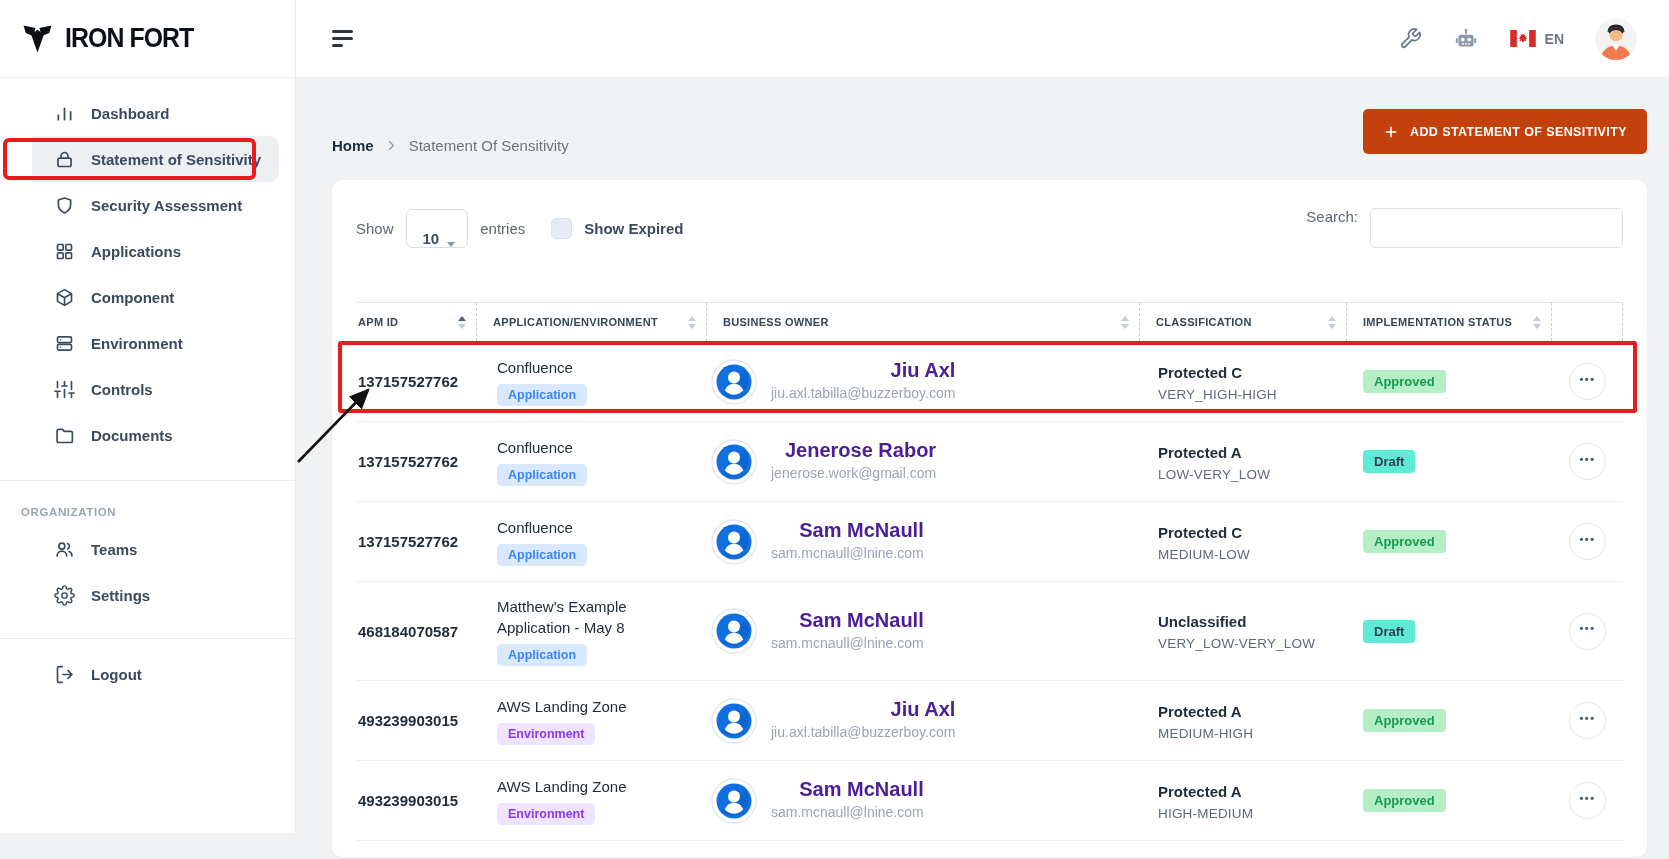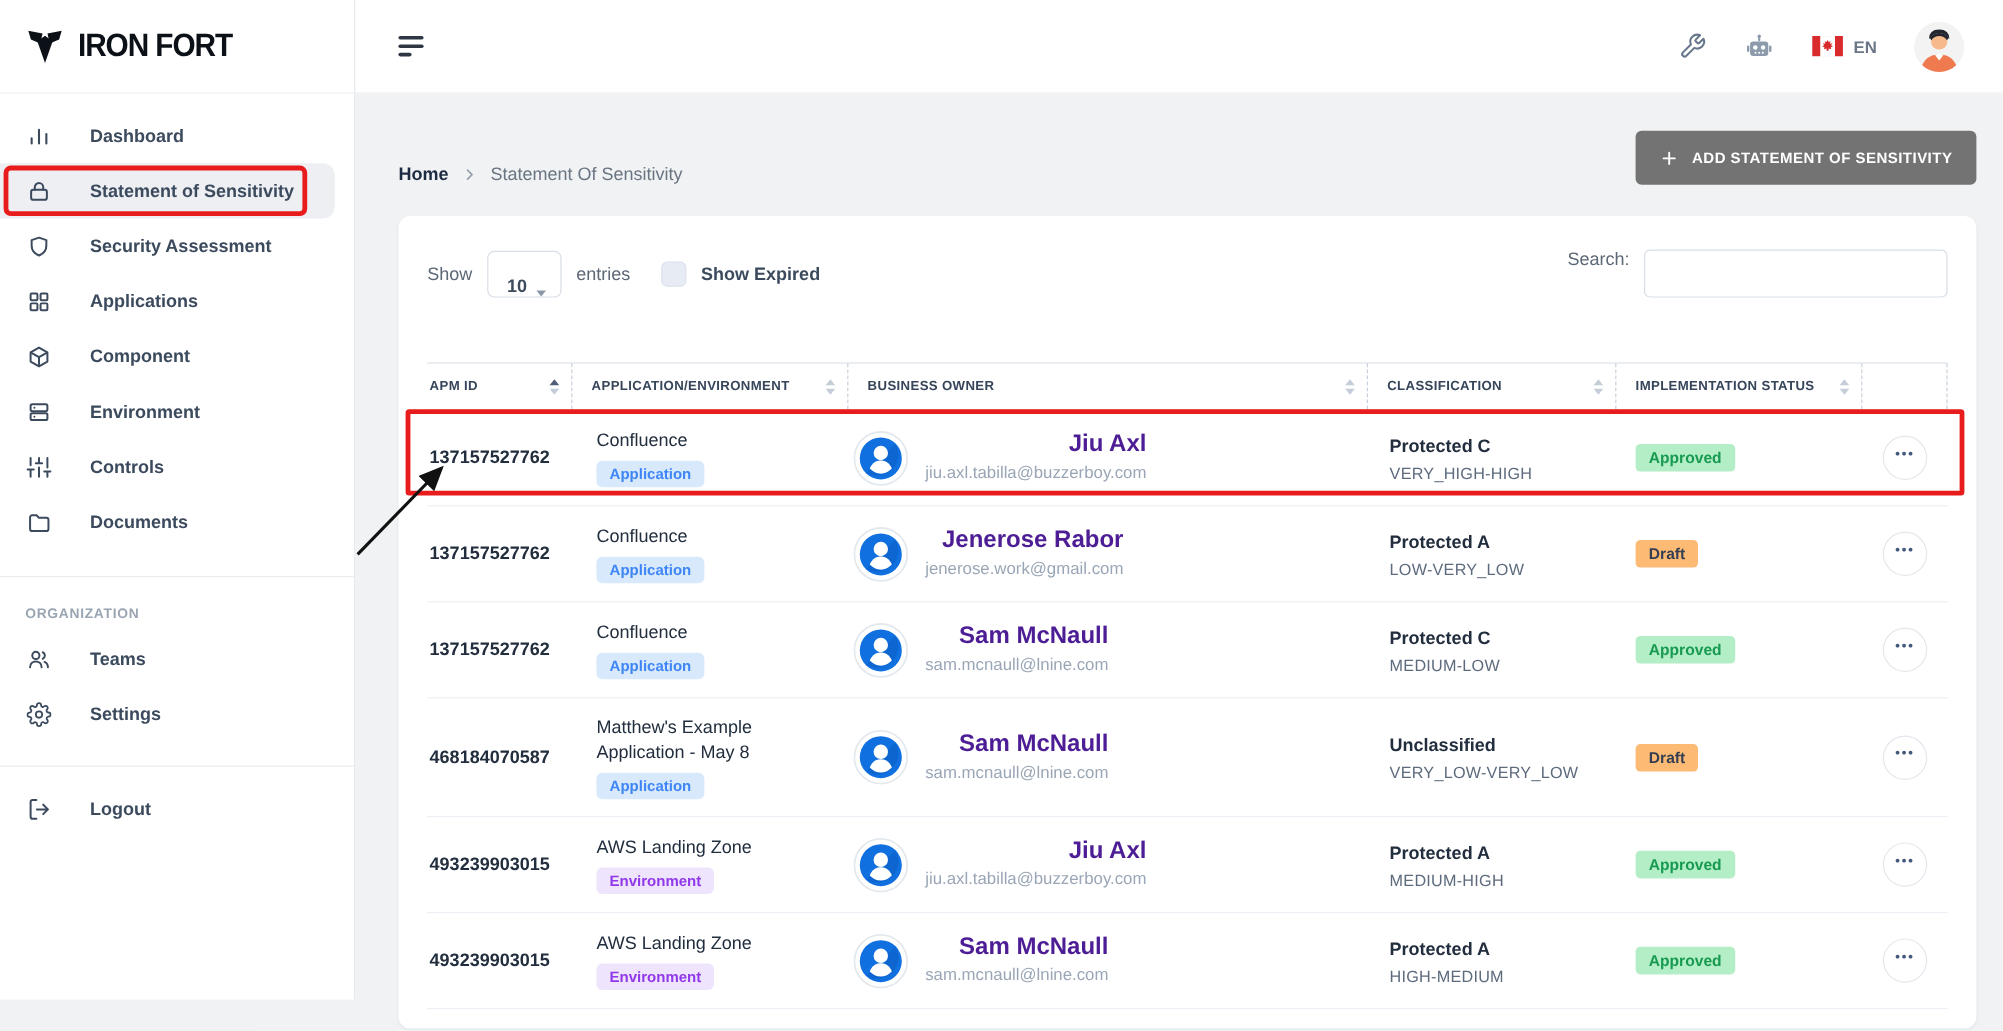--- a/index.html
+++ b/index.html
@@ -9,21 +9,21 @@
     font-family:"Liberation Sans","DejaVu Sans",sans-serif;
     background:#f0f2f4; color:#222e3e;
   }
   svg { display:block; }
 
   
   .sidebar { position:absolute; left:0; top:0; width:296px; height:833px; background:#fff; border-right:1px solid #e7ebee; z-index:5; }
   .logo-area { height:78px; display:flex; align-items:center; gap:11px; padding-left:21px; border-bottom:1px solid #eef1f4; }
   .logo-text { font-size:27px; font-weight:800; color:#0c1118; letter-spacing:-1px; transform:scaleX(.92); transform-origin:left center; white-space:nowrap; }
   .nav { padding-top:12px; }
-  .nav-item { height:46px; display:flex; align-items:center; gap:32px; padding-left:22px; margin-right:16px; color:#3c4a5e; font-size:15px; font-weight:600; cursor:pointer; border-radius:0 10px 10px 0; }
+  .nav-item { height:46px; display:flex; align-items:center; gap:16px; padding-left:22px; margin-right:16px; color:#3c4a5e; font-size:15px; font-weight:600; cursor:pointer; border-radius:0 10px 10px 0;margin-left:32px; }
   .nav-item .ni { width:21px; height:21px; flex:none; color:#3c4a5e; }
   .nav-item.active { background:#edeff2; }
   .nav-divider { border-top:1px solid #e9edf0; margin-top:22px; }
   .org-label { padding:25px 0 8px 21px; font-size:11.5px; font-weight:700; color:#9aa5b3; letter-spacing:.6px; }
   .logout-wrap { margin-top:20px; border-top:1px solid #e9edf0; padding-top:12px; }
 
   
   .topbar { position:absolute; left:296px; top:0; width:1373px; height:78px; background:#fff; border-bottom:1px solid #eef0f2; display:flex; align-items:center; padding:0 32px 0 36px; z-index:4; }
   .hamburger { width:24px; cursor:pointer; background:none; border:none; padding:0; }
   .hamburger i { display:block; height:2.6px; background:#2e3844; border-radius:2px; margin-bottom:4.2px; }
@@ -32,21 +32,21 @@
   .icon-btn { background:none; border:none; padding:0; cursor:pointer; }
   .lang { display:flex; align-items:center; gap:9px; cursor:pointer; font-size:14px; font-weight:600; color:#6a7686; }
   .avatar-top { width:42px; height:42px; border-radius:50%; overflow:hidden; cursor:pointer; }
 
   
   .main { position:absolute; left:296px; top:78px; width:1373px; height:781px; padding:0 22px 0 36px; }
   .breadcrumb-row { height:76px; display:flex; align-items:flex-end; }
   .breadcrumb { display:flex; align-items:center; gap:10px; font-size:15px; }
   .bc-home { color:#1d2b42; font-weight:600; cursor:pointer; }
   .bc-current { color:#6a7582; }
-  .add-btn { margin-left:auto; height:45px; background:#737373; color:#fff; border:none; border-radius:5px; font-family:inherit; font-weight:700; font-size:12.5px; letter-spacing:.4px; padding:0 20px; display:flex; align-items:center; gap:11px; cursor:pointer; }
+  .add-btn { margin-left:auto; height:45px; background:#c2410c; color:#fff; border:none; border-radius:5px; font-family:inherit; font-weight:700; font-size:12.5px; letter-spacing:.4px; padding:0 20px; display:flex; align-items:center; gap:11px; cursor:pointer; }
 
   .card { background:#fff; border-radius:10px; height:677px; margin-top:26px; box-shadow:0 1px 3px rgba(20,30,50,.05); overflow:hidden; }
   .controls-row { display:flex; align-items:center; padding:28px 24px 0; height:68px; }
   .ctl-label { font-size:15px; color:#5d6876; }
   .select-box { display:flex; align-items:flex-end; gap:8px; border:1px solid #d8dee6; border-radius:6px; height:39px; padding:0 12px 0 16px; margin:0 12px; cursor:pointer; font-size:15px; color:#3c4a5e; font-weight:600; }
   .chev-down { width:0; height:0; border-left:4.5px solid transparent; border-right:4.5px solid transparent; border-top:5px solid #8b97a6; }
   .checkbox { width:21px; height:21px; border-radius:5px; background:#e6ebf4; border:1px solid #dbe2ee; margin:0 12px 0 26px; cursor:pointer; appearance:none; }
   .expired-label { font-size:15px; color:#3c4a5e; font-weight:600; }
   .search-wrap { margin-left:auto; display:flex; align-items:flex-start; gap:12px; }
   .search-input { width:253px; height:40px; border:1px solid #d8dee6; border-radius:5px; background:#fff; font-family:inherit; font-size:15px; padding:0 12px; color:#3c4a5e; outline:none; }
@@ -73,21 +73,21 @@
   .cell-owner { display:flex; align-items:center; gap:14px; padding-left:4px; }
   .avatar-cell { width:46px; height:46px; flex:none; }
   .owner-name { font-size:20px; font-weight:700; color:#4c1d95; line-height:21px;text-align:right; }
   .owner-email { font-size:14px; color:#9aa6b6; line-height:20px; margin-top:2px; }
   .cell-class { padding-left:18px; }
   .class-name { font-size:15px; font-weight:700; color:#222e3e; line-height:21px; }
   .class-level { font-size:13.5px; color:#5d6b7d; margin-top:4px; letter-spacing:.2px; }
   .cell-status { padding-left:16px; }
   .status-badge { display:inline-block; font-size:13px; font-weight:600; padding:4px 11px; border-radius:4px; }
   .status-badge.approved { background:#b3eec6; color:#189a50; }
-  .status-badge.draft { background:#fdba74; color:#333f51; }
+  .status-badge.draft { background:#5eead4; color:#333f51; }
   .cell-actions { display:flex; justify-content:center; }
   .actions-btn { width:37px; height:37px; border-radius:50%; border:1px solid #e3e7ec; background:#fff; cursor:pointer; display:flex; align-items:center; justify-content:center; }
   .actions-btn .dots { color:#43597a; font-size:11px; letter-spacing:1.5px; font-weight:700; line-height:1; margin-top:-5px; }
 
   
   .anno-box { position:absolute; border:4px solid #e81c1c; pointer-events:none; z-index:50; }
   .anno-sidebar { left:3px; top:138px; width:253px; height:42px; border-radius:6px; }
   .anno-row { left:338px; top:341px; width:1299px; height:72px; border-radius:3px; }
   .anno-arrow { position:absolute; left:280px; top:370px; z-index:51; pointer-events:none; }
 </style>

